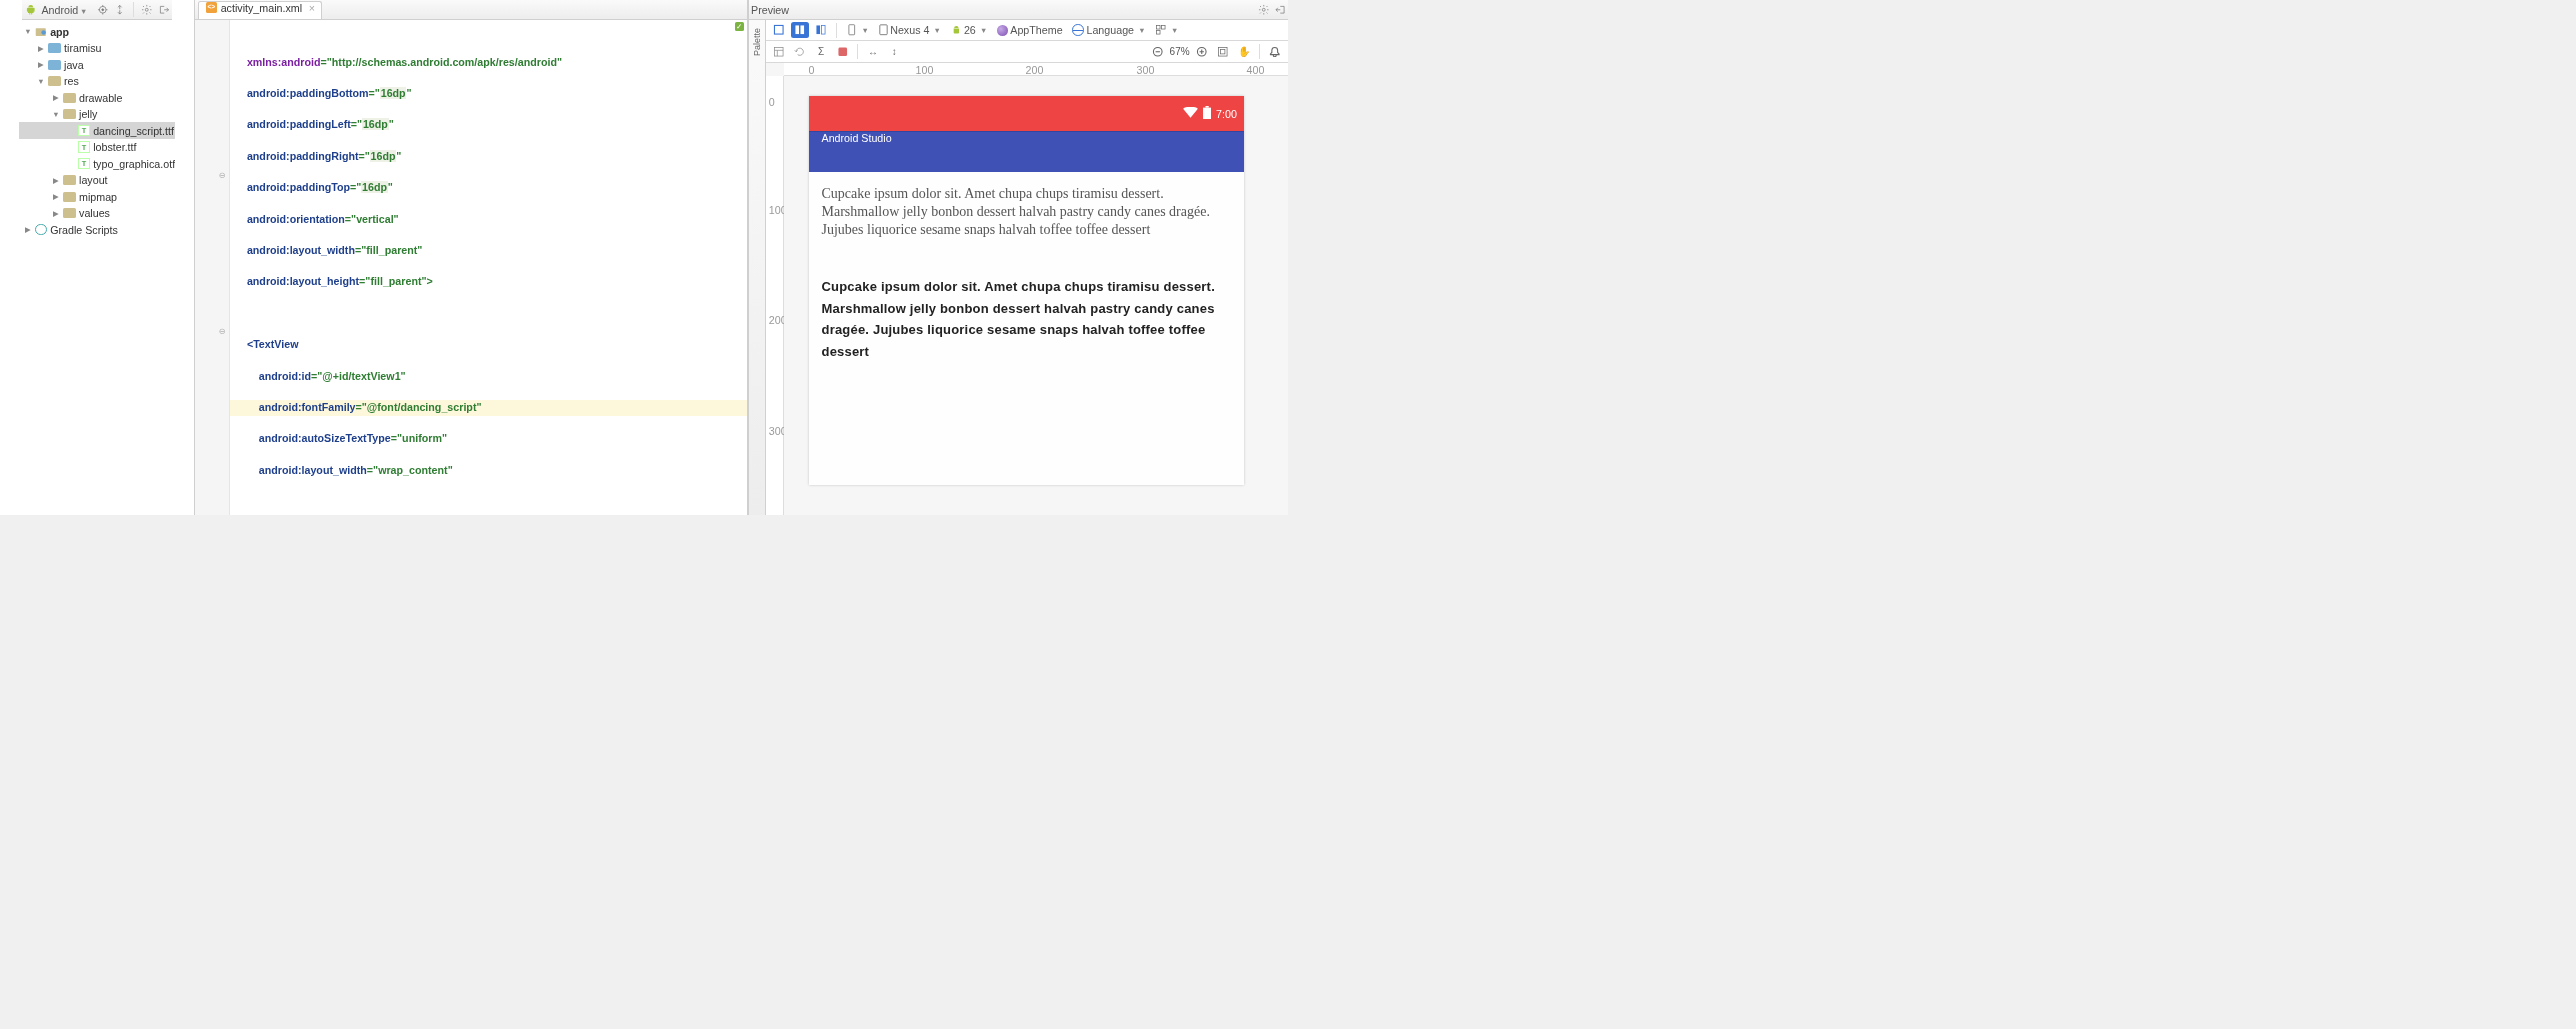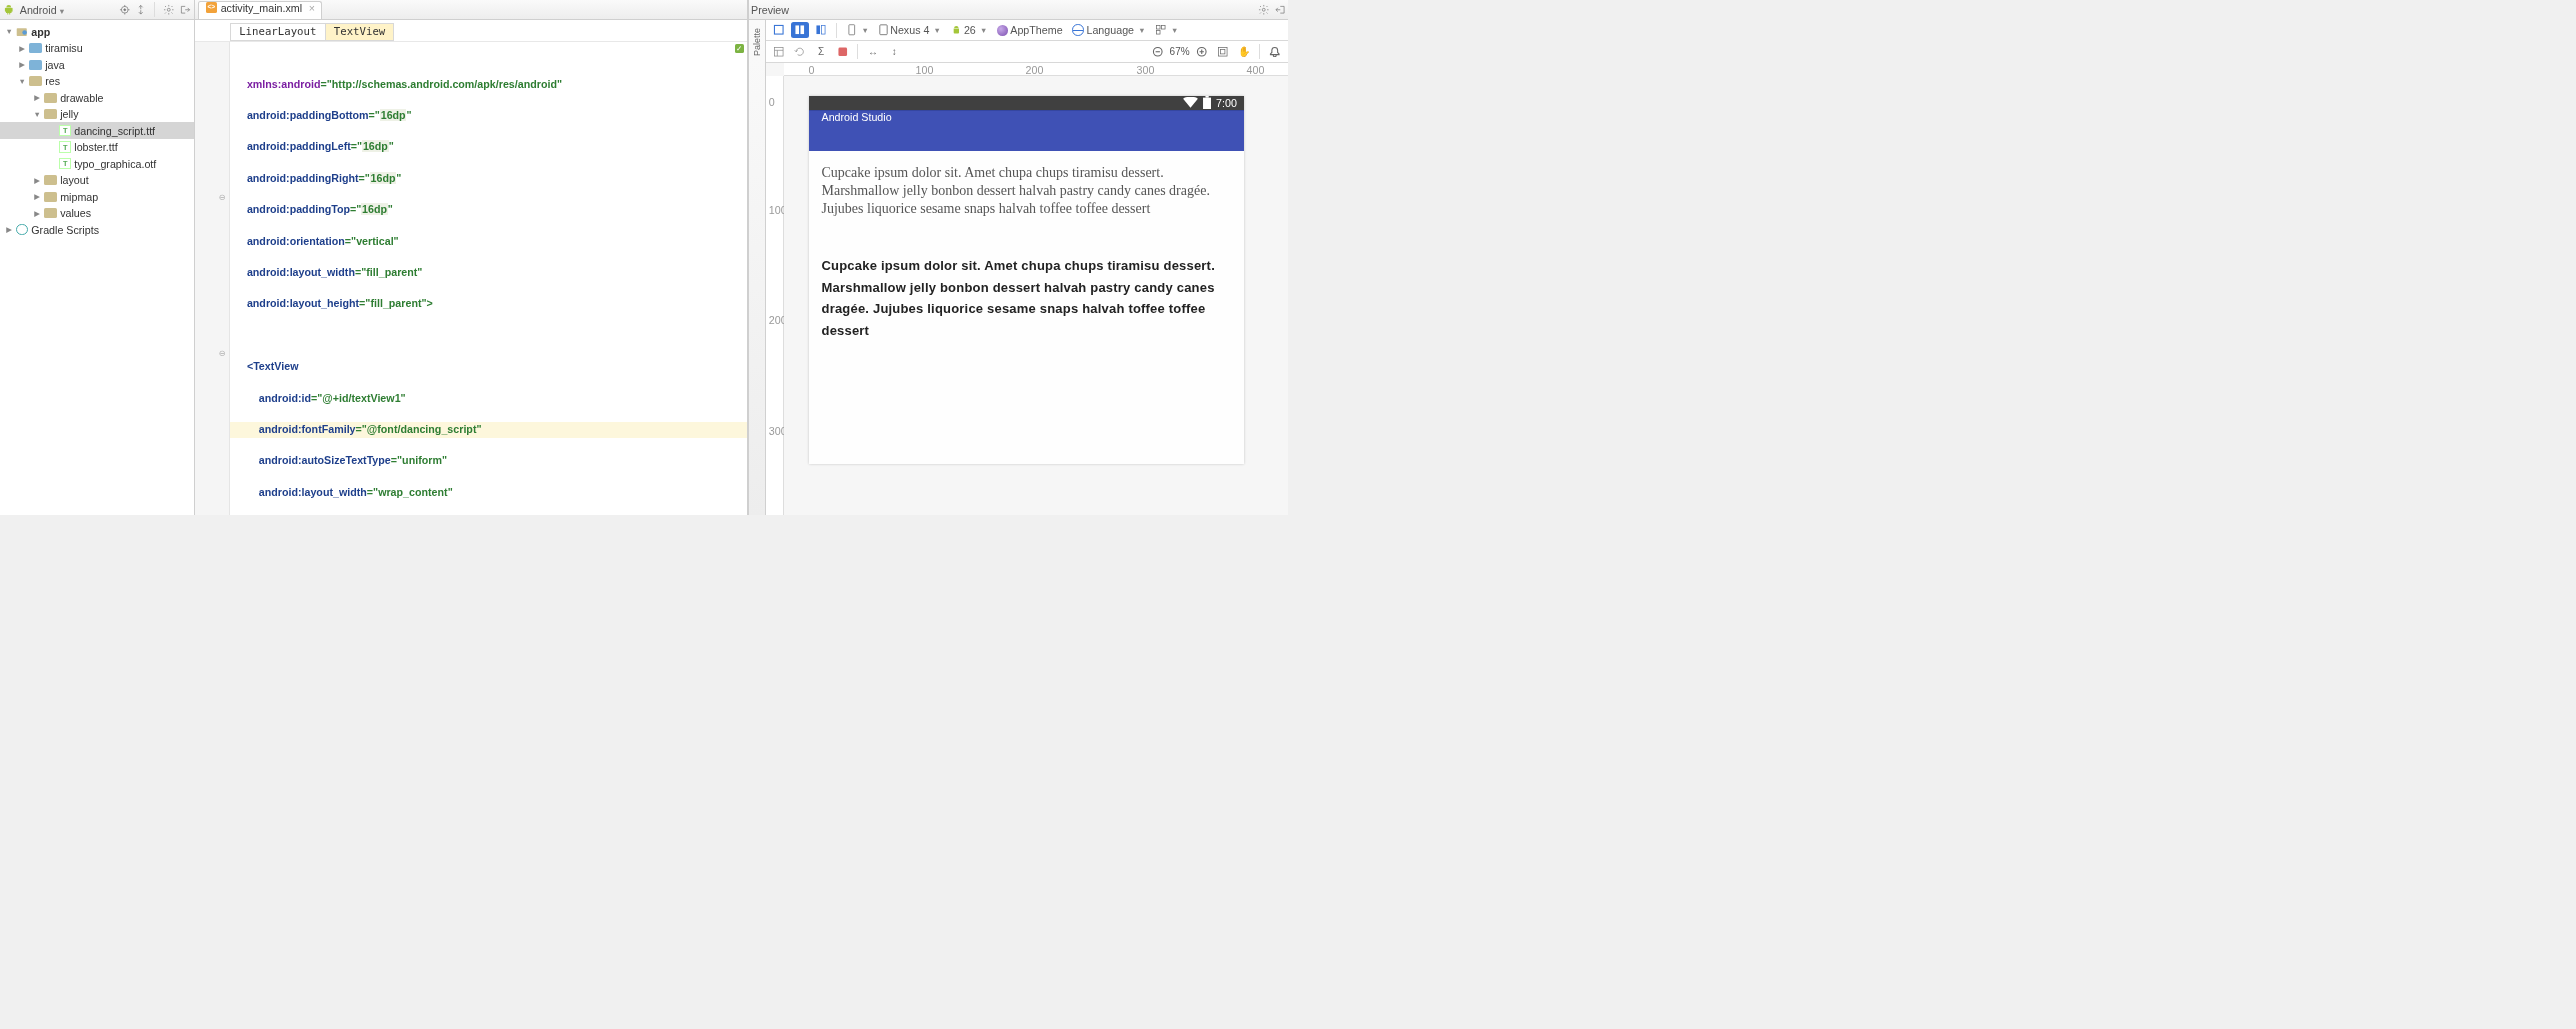--- a/index.html
+++ b/index.html
@@ -1,19 +1,19 @@
 <!DOCTYPE html>
 <html><head>
 <meta charset="utf-8">
 <style>
 * { margin:0; padding:0; box-sizing:border-box; font-family:"Segoe UI",Arial,sans-serif; font-size:10.7px; }
 body { display:flex; height:515px; width:1288px; background:#f0f0f0; color:#333; overflow:hidden; }
 
 
-.left-panel { width:195px; background:#fff; border-right:0.8px solid #cfcfcf; display:flex; flex-direction:column; }
+.left-panel { width:195px; background:#fff; border-right:0.8px solid #cfcfcf; display:flex; flex-direction:column;align-items:center; }
 .left-toolbar { height:20px; background:linear-gradient(#fafafa,#ededed); border-bottom:0.8px solid #cfcfcf; display:flex; align-items:center; padding:0 3.3px; gap:5px;}
 .android-robot { width:11.5px; height:11.5px; display:inline-block; }
 .dropdown-label { flex:0 0 auto; font-size:10px; color:#555; }
 .drop-arrow { font-size:7.4px; color:#888; margin-left:1.6px;}
 .tool-ico { width:11.5px; height:11.5px; display:inline-flex; align-items:center; justify-content:center; color:#777; font-size:10px; cursor:pointer;}
 .tool-ico svg { width:11.5px; height:11.5px; stroke:#777; fill:none; stroke-width:1.5;}
 .spacer { flex:1; }
 
 .tree { flex:1; overflow:auto; padding-top:3.3px; font-size:10.7px;}
 .tree-row { display:flex; align-items:center; height:16.5px; padding-left:5px; gap:3.3px; white-space:nowrap; cursor:pointer;}
@@ -71,21 +71,21 @@
 .robot2{width:10.7px;height:10.7px;display:inline-block;}
 
 .right-tbar2{height:21.4px;border-bottom:0.8px solid #d8d8d8;background:#fff;display:flex;align-items:center;padding:0 4.1px;gap:3.3px;}
 .canvas-wrap{flex:1; position:relative; background:#f6f6f6; overflow:hidden;}
 .ruler-h{position:absolute;left:18px;right:0;top:0;height:13px;background:#fff;border-bottom:0.8px solid #ddd;font-size:7.4px;color:#999;}
 .ruler-h span{position:absolute;top:0.8px;}
 .ruler-v{position:absolute;left:0;top:13px;bottom:0;width:18px;background:#fff;border-right:0.8px solid #ddd;font-size:7.4px;color:#999;}
 .ruler-v span{position:absolute;left:3.3px;}
 .canvas{position:absolute;left:18px;top:13px;right:0;bottom:0;background:#f6f6f6;}
 .device{position:absolute; left:25px; top:20.6px; width:435px; background:#fefefe; box-shadow:0 0 2.5px rgba(0,0,0,.2);}
-.statusbar{height:15px;background:#404040;border-bottom:0.8px solid #3546a0;display:flex;justify-content:flex-end;align-items:center;padding:0 6.6px;gap:5px;color:#fff;font-size:11.5px;font-weight:500;}
+.statusbar{height:36px;background:#ef4444;border-bottom:0.8px solid #3546a0;display:flex;justify-content:flex-end;align-items:center;padding:0 6.6px;gap:5px;color:#fff;font-size:11.5px;font-weight:500;}
 .wifi-ico,.batt-ico{display:inline-block;}
 .appbar{height:40px;background:#3f51b5;color:#fff;display:flex;align-items:flex-start;padding:0 13px;font-size:16.5px;font-weight:500;}
 .device-body{background:#fefefe; padding:13px 13px 82px; min-height:313px;}
 .p1{font-family:"Brush Script MT","Segoe Script",cursive;font-size:14px;color:#555;line-height:18px;margin-bottom:37px;}
 .p2{font-family:"Arial Black","Impact",sans-serif;font-weight:900;font-size:13px;color:#222;line-height:21.4px;letter-spacing:0.2px;}
 </style>
 </head>
 <body>
 
 <div class="left-panel">
@@ -196,23 +196,20 @@
   </div>
 </div>
 
 <div class="center">
   <div class="tabs">
     <div class="tab">
       <span class="xml-ico">&lt;&gt;</span>
       <span>activity_main.xml</span>
       <span class="tab-close">×</span>
     </div>
-  </div>
-  <div class="breadcrumb">
-    <span class="bc-cell">LinearLayout</span><span class="bc-cell hl">TextView</span>
   </div>
   <div class="gutter-and-code">
     <div class="gutter">
       <span class="fold-mark" style="top:152px;">⊖</span>
       <span class="fold-mark" style="top:308px;">⊖</span>
     </div>
     <div class="code">
       <span class="corner-check">✓</span>
 <div class="code-line"><span>    </span><span class="t-ns">xmlns:android</span><span class="t-punc">="</span><span class="t-str">http://schemas.android.com/apk/res/android</span><span class="t-punc">"</span></div>
 <div class="code-line"><span>    </span><span class="t-attr">android:paddingBottom</span><span class="t-punc">="</span><span class="t-strbg">16dp</span><span class="t-punc">"</span></div>

